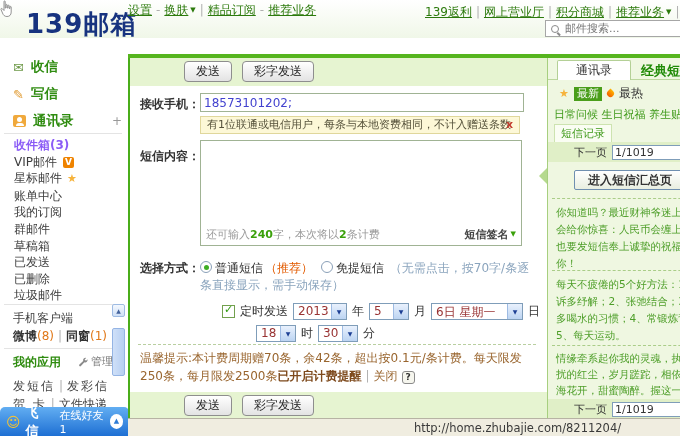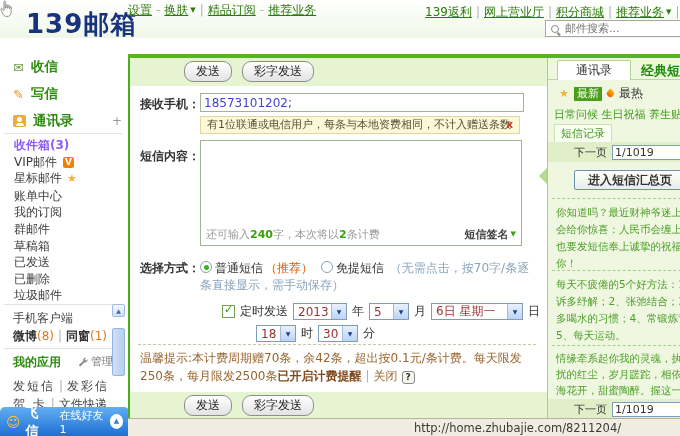--- a/index.html
+++ b/index.html
@@ -57,21 +57,21 @@
   #fetion{position:absolute;left:0;top:407px;width:129px;height:29px;background:linear-gradient(#62aef2,#1e6fd3);border-radius:5px 5px 0 0;display:flex;align-items:center;padding:0 6px;box-sizing:border-box;gap:5px;cursor:pointer}
   .smiley{color:#fdc62c;font-size:14px}
   #fetion b{color:#fff;font-size:13px}
   #fetion .ol{color:#fff;font-size:11px;margin-left:6px}
   .upcirc{margin-left:auto;width:15px;height:15px;background:#fff;border-radius:50%;color:#2e7cd6;font-size:7px;text-align:center;line-height:15px;cursor:pointer}
   
   #main{position:absolute;left:128px;top:58px;width:417px;height:360px;background:#fff;border-left:2px solid #4aad1a;border-right:1px solid #a7cf7f}
   .strip{position:absolute;left:0;width:417px;background:#e6f4d1}
   #strip1{top:0;height:28px}
   #strip2{top:334;height:26px}
-  .btn{position:absolute;height:21px;padding:0 11px;border:1px solid #8e8e8e;border-radius:9px;background:linear-gradient(#ffffff,#e3e3e3);font-size:12px;color:#222;font-family:Liberation Sans, sans-serif;cursor:pointer}
+  .btn{position:absolute;height:21px;padding:0 11px;border:1px solid #8e8e8e;border-radius:4px;background:linear-gradient(#ffffff,#e3e3e3);font-size:12px;color:#222;font-family:Liberation Sans, sans-serif;cursor:pointer}
   .flabel{position:absolute;font-weight:bold;color:#333}
   #recip-input{position:absolute;left:70px;top:35px;width:316px;height:17px;border:1px solid #a0b394;font-size:12px;color:#4343cf;padding:0 3px;font-family:inherit}
   #notice{position:absolute;left:70px;top:58px;width:306px;height:16px;background:#fdf8d7;border:1px solid #e0d79c;font-size:11px;color:#55513a;line-height:16px;padding:0 6px;white-space:nowrap}
   #notice-x{position:absolute;right:6px;color:#c23b2e;font-weight:bold;cursor:pointer}
   #msgbox{position:absolute;left:70px;top:82px;width:320px;height:104px;border:1px solid #a0b394}
   #msg{position:absolute;left:4px;top:3px;width:310px;font-size:11px;line-height:15.5px;color:#333}
   #msgfoot{position:absolute;left:5px;right:5px;bottom:3px;font-size:11px}
   .cgray{color:#9a9a9a}
   .cnum{color:#3aa00a;font-weight:bold}
   #sig{position:absolute;right:0;bottom:0;cursor:pointer;color:#444}
@@ -79,21 +79,21 @@
   #methods{position:absolute;left:70px;top:202px;width:336px;line-height:17px}
   .radio{display:inline-block;width:10px;height:10px;border:1px solid #8aa0b8;border-radius:50%;background:#fff;position:relative;vertical-align:-1px;margin-right:3px;cursor:pointer}
   .radio.on::after{content:"";position:absolute;left:2.5px;top:2.5px;width:5px;height:5px;border-radius:50%;background:#3fae24}
   .mlab{color:#333;margin-right:2px}
   .rec{color:#e25b00;margin-right:8px}
   .mnote{color:#8aa4bd}
   #sched1{position:absolute;left:92px;top:245px;display:flex;align-items:center;gap:5px;white-space:nowrap}
   #sched2{position:absolute;left:126px;top:267px;display:flex;align-items:center;gap:5px}
   .cb{display:inline-block;width:11px;height:11px;border:1px solid #72a04e;background:#fff;position:relative;cursor:pointer}
   .ck{position:absolute;left:1px;top:-3px;color:#2f9a0d;font-weight:bold;font-size:11px}
-  .sel{display:inline-flex;align-items:center;height:17px;border:1px solid #7f9db9;background:#fff;box-sizing:border-box;cursor:pointer}
+  .sel{display:inline-flex;height:17px;border:1px solid #7f9db9;background:#fff;box-sizing:border-box;cursor:pointer}
   .selv{padding:0 2px 0 4px;color:#993333;flex:1}
   .selarrow{width:14px;height:15px;background:linear-gradient(#e9f1fd,#bcd4f2);border-left:1px solid #9ebbe3;color:#1c3f94;font-size:6px;display:flex;align-items:center;justify-content:center}
   .w54{width:54px}.w40{width:40px}.w92{width:92px}
   .unit{color:#333}
   #dash1{position:absolute;left:8px;top:286px;width:398px;border-top:1px dashed #b9cfa0}
   #tip{position:absolute;left:10px;top:292px;width:394px;line-height:17.5px;color:#99652e}
   #tip b{color:#7e4a1d}
   .tlink{cursor:pointer}
   #helpbox{display:inline-block;width:11px;height:11px;border:1px solid #8a8a8a;border-radius:3px;background:#f6f6ee;color:#333;font-size:9px;font-weight:bold;text-align:center;line-height:11px;margin-left:4px;cursor:pointer}
   

